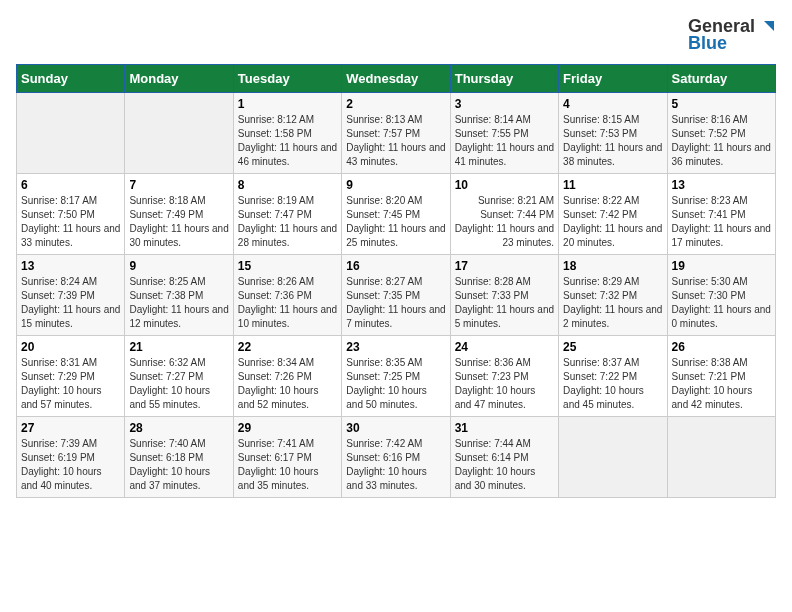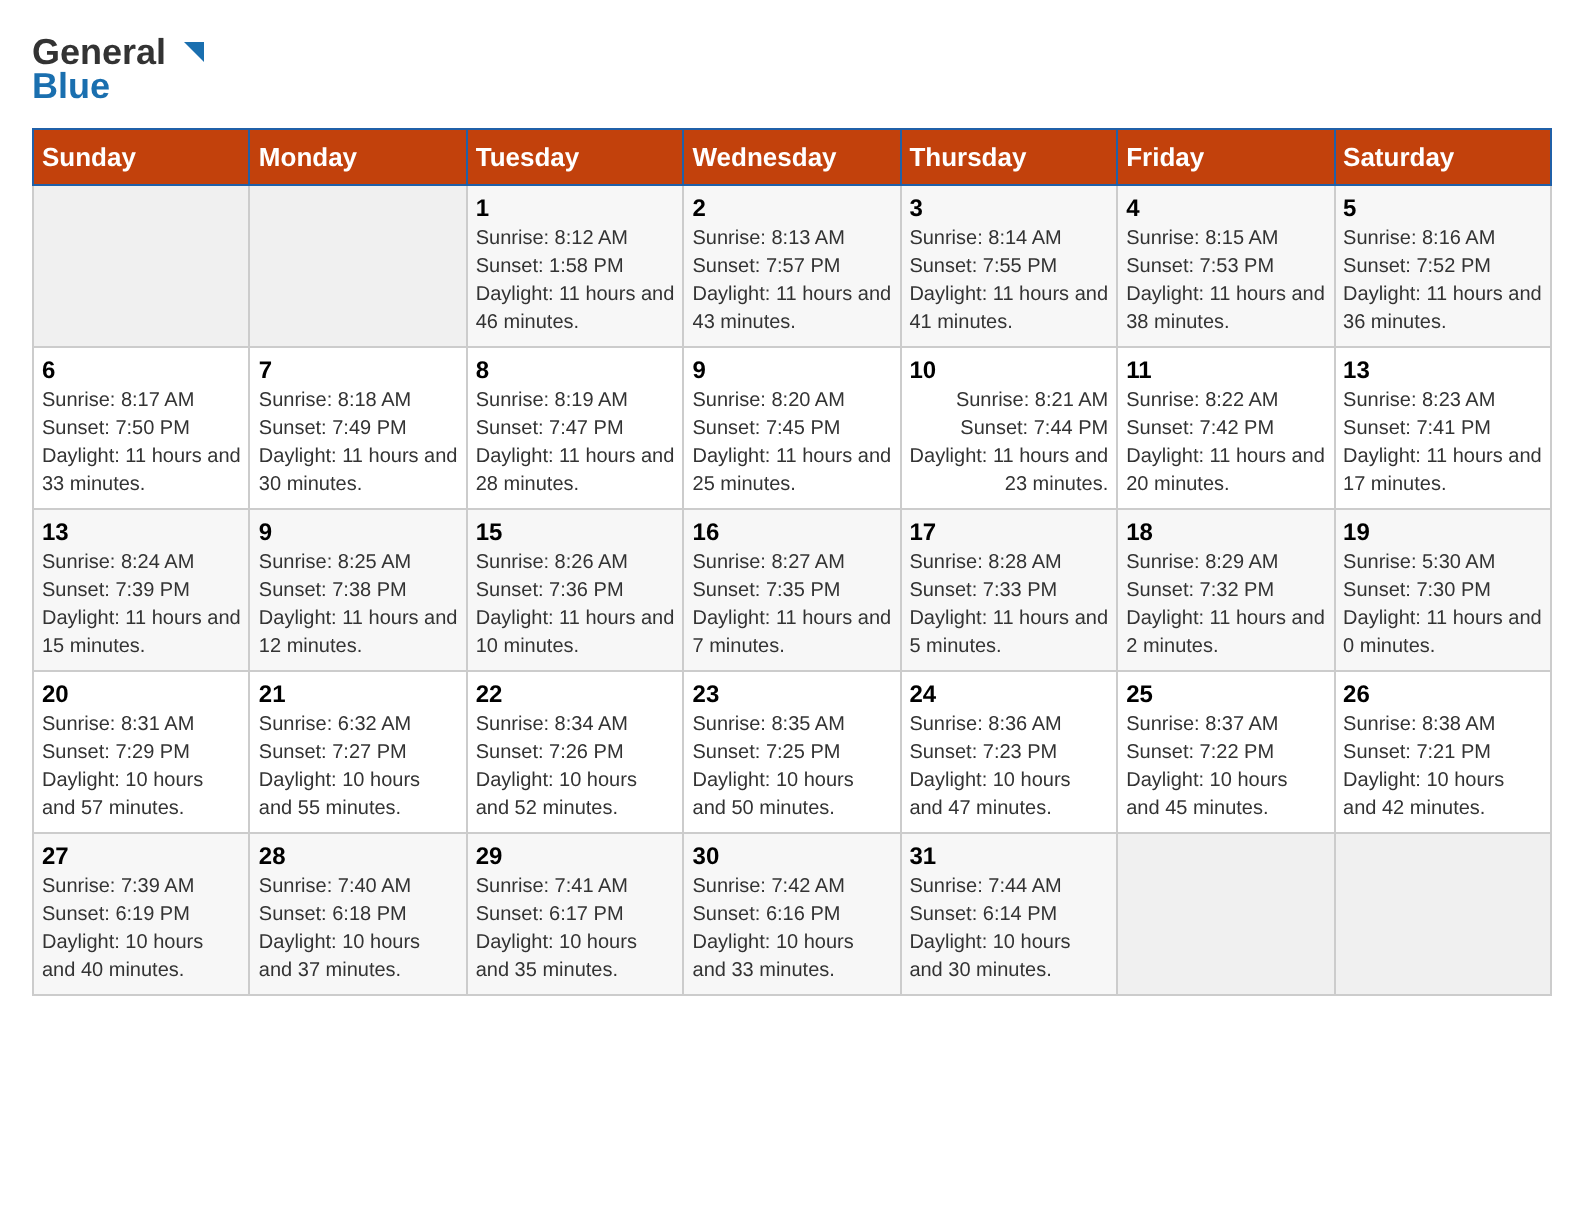--- a/index.html
+++ b/index.html
@@ -5,21 +5,21 @@
     * { box-sizing: border-box; margin: 0; padding: 0; }
     body {
       font-family: Arial, sans-serif;
       background: #fff;
       width: 792px;
       min-height: 612px;
       padding: 16px;
     }
     .header {
       display: flex;
-      justify-content: flex-start;
+      justify-content: flex-end;
       align-items: flex-start;
       margin-bottom: 10px;
     }
     .logo {
       display: flex;
       flex-direction: column;
       align-items: flex-start;
     }
     .title-block {
       text-align: right;
@@ -32,21 +32,21 @@
     .location {
       font-size: 15px;
       color: #555;
     }
     table {
       width: 100%;
       border-collapse: collapse;
       font-size: 11px;
     }
     thead tr th {
-      background-color: #c2410c;
+      background-color: #15803d;
       color: #fff;
       padding: 6px 4px;
       text-align: left;
       font-size: 13px;
       font-weight: bold;
       border: 1px solid #2060a8;
     }
     tbody tr td {
       border: 1px solid #ccc;
       vertical-align: top;

